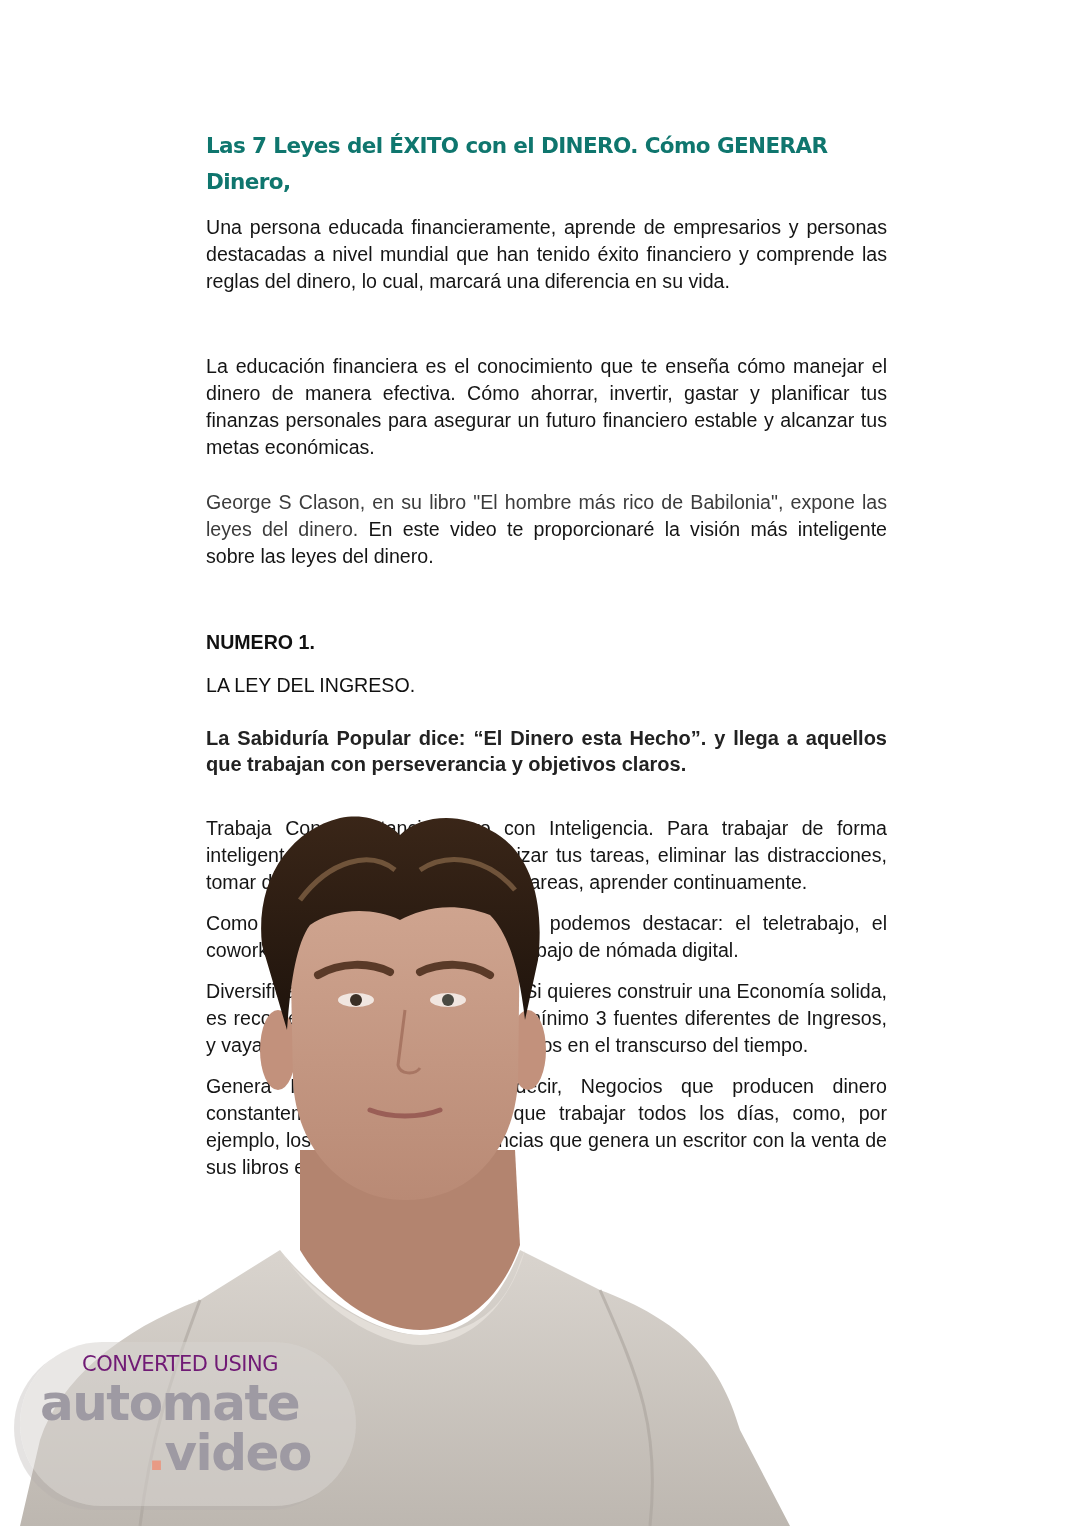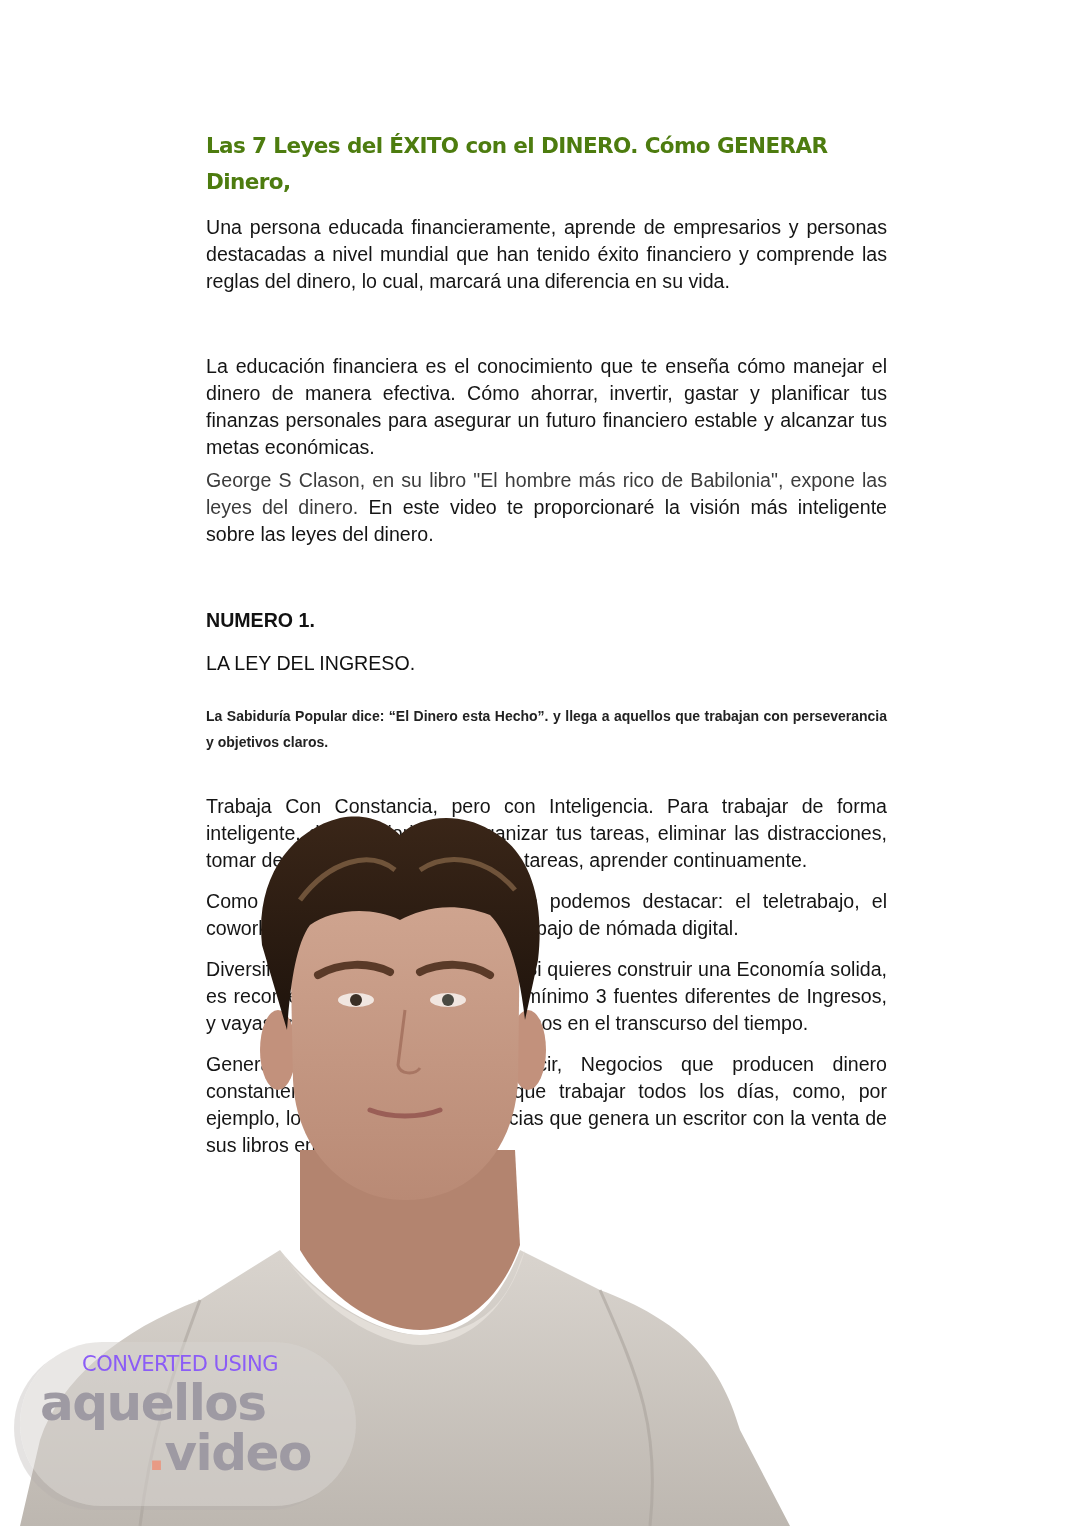--- a/index.html
+++ b/index.html
@@ -12,47 +12,47 @@
       background: #ffffff;
     }
     .content {
       position: absolute; left: 206px; top: 128px; width: 681px;
       color: #111;
       font-family: "Liberation Sans", sans-serif;
     }
     .title {
       font-family: "DejaVu Sans", sans-serif;
       font-weight: bold; font-size: 21.5px; line-height: 36px;
-      letter-spacing: -0.6px; color: #4d7c0f; margin: 0;
+      letter-spacing: -0.6px; color: #0f766e; margin: 0;
     }
     .p {
       font-size: 19.6px; line-height: 27px; text-align: justify;
       margin: 0; color: #151515;
     }
     .p1 { margin-top: 58px; }
     .p2 { margin-top: 14px; }
-    .p3 { margin-top: 6px; }
+    .p3 { margin-top: 28px; }
     .grey { color: #3c3c3c; }
     .h-num { font-weight: bold; font-size: 19.6px; margin-top: 59px; line-height: 27px; }
     .h-ley { font-weight: normal; font-size: 19.6px; margin-top: 16px; line-height: 27px; }
-    .quote { font-weight: bold; font-size: 14px; line-height: 26px; text-align: justify; margin-top: 26px; color: #222; }
+    .quote { font-weight: bold; font-size: 20px; line-height: 26px; text-align: justify; margin-top: 26px; color: #222; }
     .b1 { margin-top: 38px; }
     .b2, .b3, .b4 { margin-top: 14px; }
 
     
     .person { position: absolute; left: 0; top: 0; width: 1080px; height: 1526px; pointer-events: none; }
 
     
     .watermark {
       position: absolute; left: 20px; top: 1342px; width: 336px; height: 164px;
       border-radius: 82px; background: rgba(215,212,208,0.55);
       box-shadow: -6px 4px 0 rgba(180,176,172,0.35);
       text-align: center; font-family: "DejaVu Sans", sans-serif;
     }
-    .wm-top { position: absolute; left: 62px; top: 10px; font-size: 21px; color: #8b5cf6; letter-spacing: -0.5px; }
+    .wm-top { position: absolute; left: 62px; top: 10px; font-size: 21px; color: #701a75; letter-spacing: -0.5px; }
     .wm-mid { position: absolute; left: 20px; top: 32px; font-size: 50px; font-weight: bold; color: #9e9aa3; letter-spacing: -1.5px; }
     .wm-bot { position: absolute; left: 112px; top: 82px; font-size: 50px; font-weight: bold; color: #9e9aa3; letter-spacing: -1.5px; margin-left: 15px; }
     .wm-dot { color: #e89a84; }
   </style>
 </head>
 <body>
 
 <div class="page">
   <div class="content">
     <h1 class="title">
@@ -113,15 +113,15 @@
   <path d="M405,1010 L398,1065 C400,1075 415,1075 420,1068" stroke="#a87663" stroke-width="3" fill="none"></path>
 
   <path d="M370,1110 C390,1118 420,1118 440,1110" stroke="#9a5e56" stroke-width="5" fill="none" stroke-linecap="round"></path>
 
   <path d="M600,1290 C640,1380 660,1430 650,1526" stroke="#aaa49d" stroke-width="3" fill="none" opacity="0.6"></path>
   <path d="M200,1300 C170,1380 150,1440 140,1526" stroke="#aaa49d" stroke-width="3" fill="none" opacity="0.6"></path>
 </svg>
 
 <div class="watermark">
   <div class="wm-top">CONVERTED USING</div>
-  <div class="wm-mid">aquellos</div>
+  <div class="wm-mid">automate</div>
   <div class="wm-bot"><span class="wm-dot">.</span><span>video</span></div>
 </div>
 
 </body></html>

